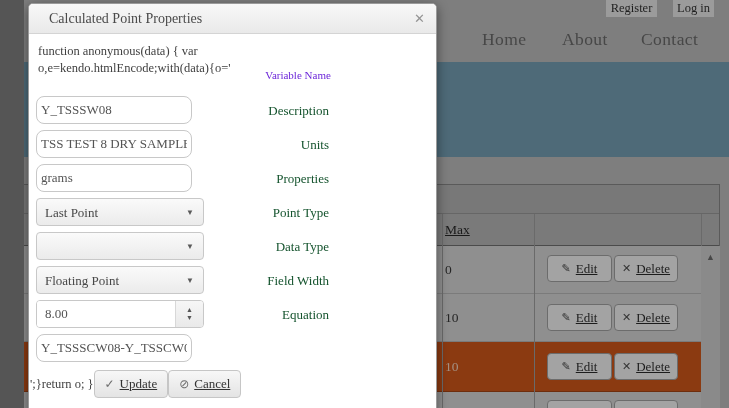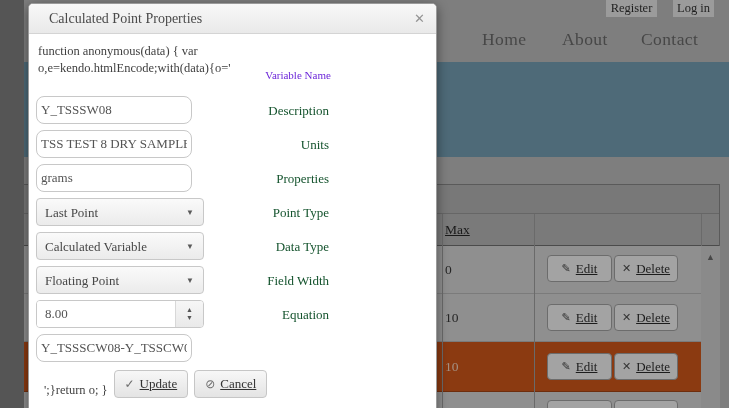--- a/index.html
+++ b/index.html
@@ -60,21 +60,21 @@
   .k-dd {
     position:relative; width:168px; height:28px; border:1px solid #c8c8c8; border-radius:4px;
     background:linear-gradient(#fafafa,#ebebeb); cursor:pointer;
   }
   .k-dd-text { position:absolute; left:8px; top:6px; font-size:13px; color:#474747; }
   .k-dd-arrow { position:absolute; right:9px; top:9px; font-size:8px; color:#5a5a5a; }
   .k-spin { position:relative; width:168px; height:28px; border:1px solid #c8c8c8; border-radius:4px; background:#fff; overflow:hidden; }
   .k-spin input { position:absolute; left:0; top:0; width:138px; height:26px; border:0; padding:0 8px; font-family:inherit; font-size:13px; color:#545454; outline:none; }
   .k-spin-btns { position:absolute; right:0; top:0; width:28px; height:26px; background:linear-gradient(#f6f6f6,#e9e9e9); border-left:1px solid #d8d8d8; display:flex; flex-direction:column; align-items:center; justify-content:center; gap:1px; }
   .k-spin-btns span { font-size:7px; color:#555; line-height:1; cursor:pointer; }
-  .m-footer { position:absolute; left:15px; top:366px; display:flex; align-items:flex-end; gap:6px; }
+  .m-footer { position:absolute; left:1px; top:366px; display:flex; align-items:center; }
   .m-footer .code { font-size:12.5px; color:#3f3f3f; white-space:nowrap; }
   .k-btn {
     height:28px; padding:0 10px; border:1px solid #c6c6c6; border-radius:4px;
     background:linear-gradient(#f7f7f7,#e4e4e4); font-family:inherit; font-size:13px; color:#333;
     display:flex; align-items:center; gap:5px; cursor:pointer;
   }
   .k-btn .txt { text-decoration:underline; }
   .k-btn .ico { color:#6e6e6e; font-size:12px; }
 </style>
 </head>
@@ -187,21 +187,20 @@
     <div class="m-row" style="top:194px;">
       <div class="k-dd">
         <span class="k-dd-text">Last Point</span>
         <span class="k-dd-arrow">▼</span>
       </div>
       <span class="m-label">Point Type</span>
     </div>
 
     <div class="m-row" style="top:228px;">
       <div class="k-dd">
-        <span class="k-dd-text">Calculated Variable</span>
         <span class="k-dd-arrow">▼</span>
       </div>
       <span class="m-label">Data Type</span>
     </div>
 
     <div class="m-row" style="top:262px;">
       <div class="k-dd">
         <span class="k-dd-text">Floating Point</span>
         <span class="k-dd-arrow">▼</span>
       </div>

